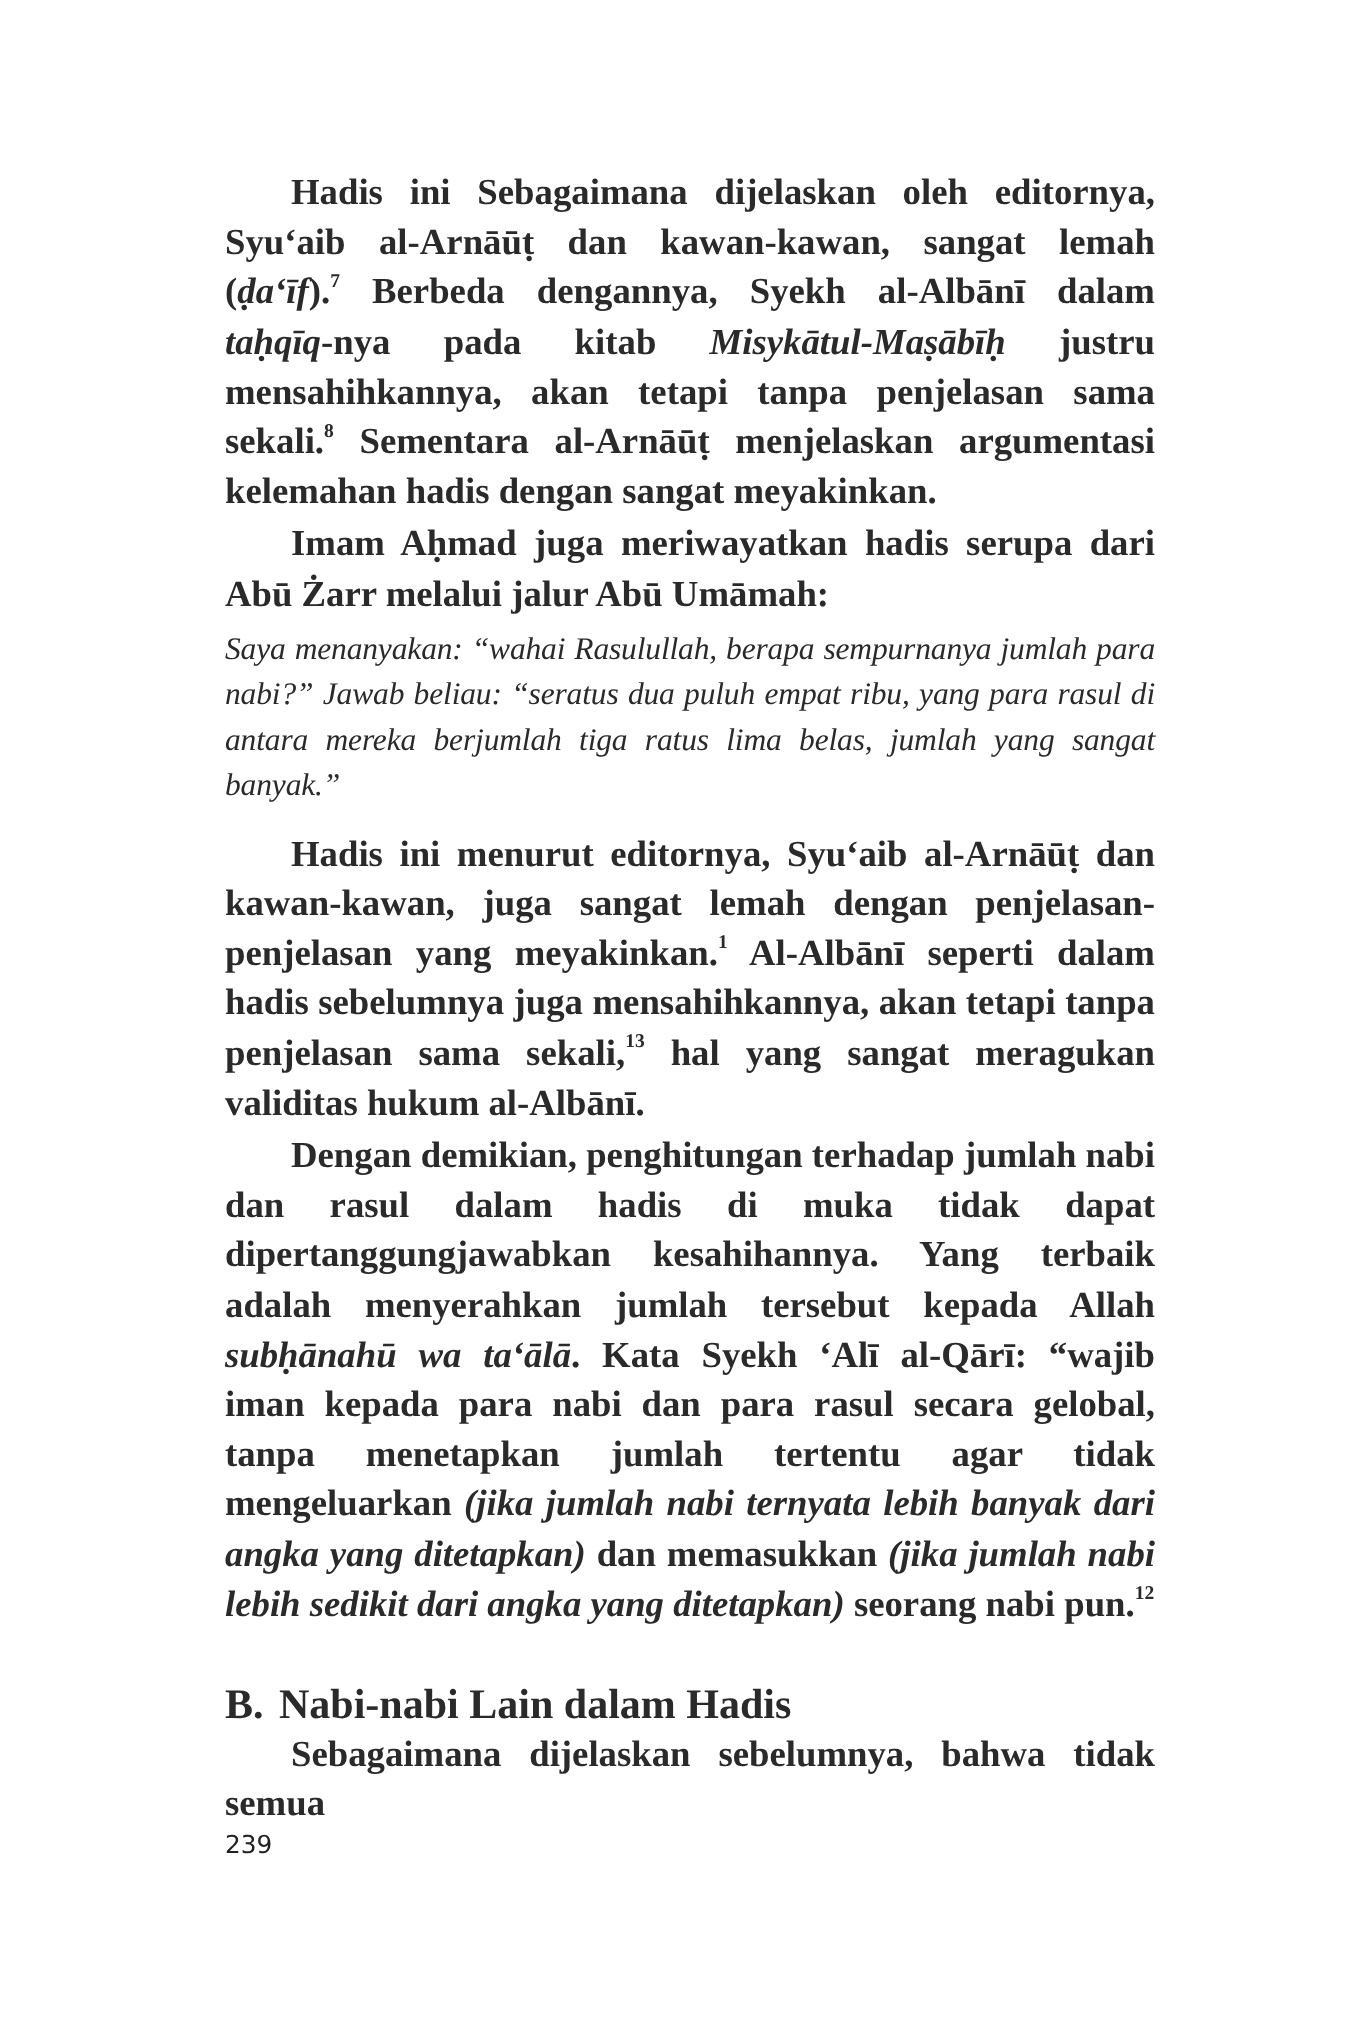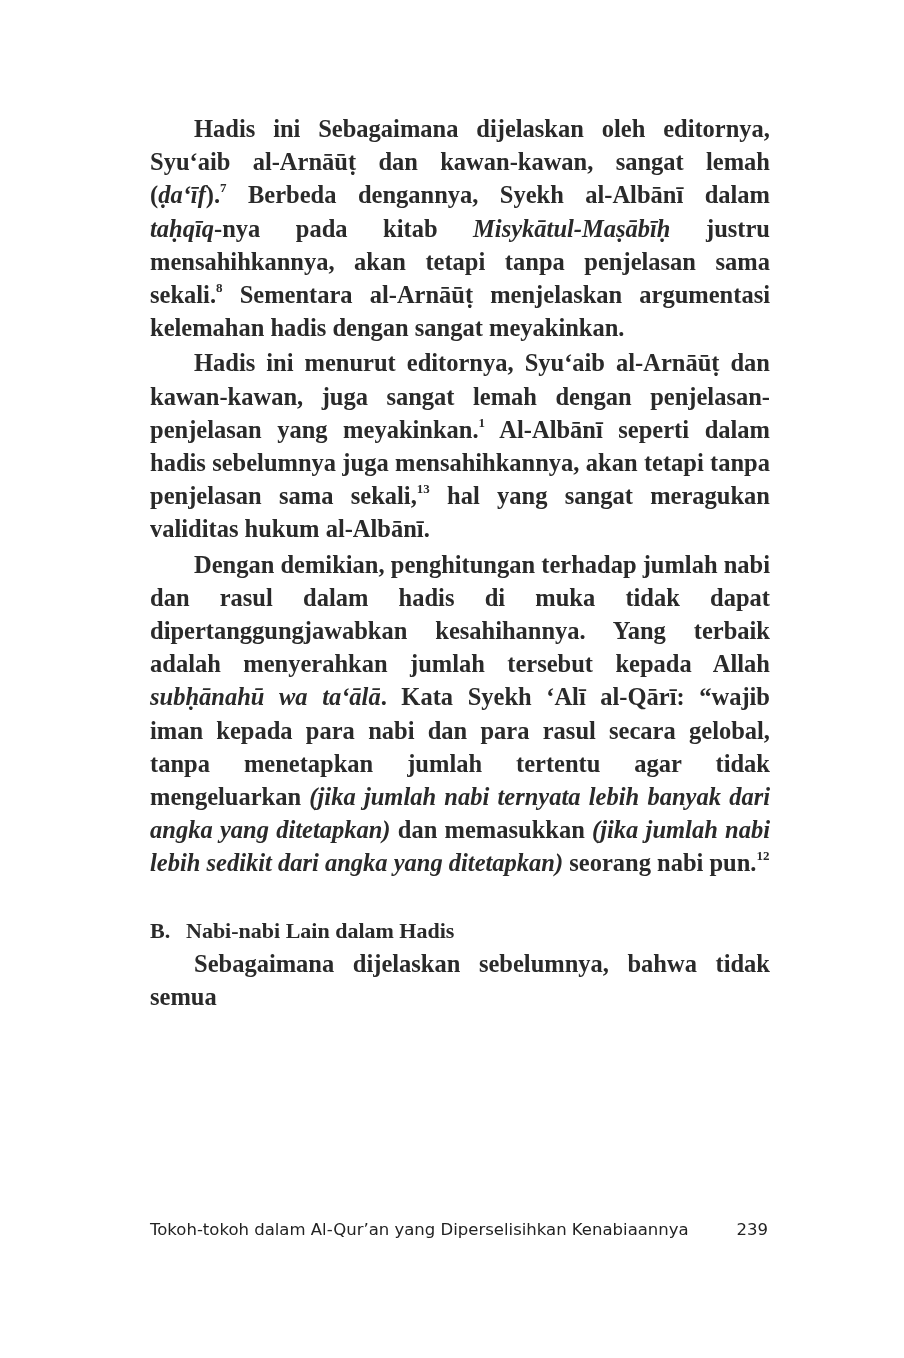--- a/index.html
+++ b/index.html
@@ -58,21 +58,21 @@
       font-style: italic;
       font-size: 21px;
       line-height: 30.5px;
       text-align: justify;
       margin: 4px 0 14px 0;
       color: #2a2a2a;
       letter-spacing: -0.1px;
     }
     .section-heading {
       font-weight: bold;
-      font-size: 22px;
+      font-size: 28px;
       line-height: 33px;
       margin: 34px 0 0 0;
     }
     .section-heading .letter {
       display: inline-block;
       width: 36px;
     }
     .footer {
       position: absolute;
       left: 150px;
@@ -84,28 +84,29 @@
       display: flex;
       justify-content: space-between;
       align-items: baseline;
     }
   </style>
 </head>
 <body>
 
 <div class="page">
   <p class="para"><span>Hadis ini Sebagaimana dijelaskan oleh editornya, Syu‘aib al-Arnāūṭ dan kawan-kawan, sangat lemah (</span><i>ḍa‘īf</i><span>).</span><sup>7</sup><span> Berbeda dengannya, Syekh al-Albānī dalam </span><i>taḥqīq</i><span>-nya pada kitab </span><i>Misykātul-Maṣābīḥ</i><span> justru mensahihkannya, akan tetapi tanpa penjelasan sama sekali.</span><sup>8</sup><span> Sementara al-Arnāūṭ menjelaskan argumentasi kelemahan hadis dengan sangat meyakinkan.</span></p>
+  <p class="para"><span>Imam Aḥmad juga meriwayatkan hadis serupa dari Abū Żarr melalui jalur Abū Umāmah:</span></p>
 
 
+  <p class="translation">Saya menanyakan: “wahai Rasulullah, berapa sempurnanya jumlah para nabi?” Jawab beliau: “seratus dua puluh empat ribu, yang para rasul di antara mereka berjumlah tiga ratus lima belas, jumlah yang sangat banyak.”</p>
 
   <p class="para"><span>Hadis ini menurut editornya, Syu‘aib al-Arnāūṭ dan kawan-kawan, juga sangat lemah dengan penjelasan-penjelasan yang meyakinkan.</span><sup>1</sup><span> Al-Albānī seperti dalam hadis sebelumnya juga mensahihkannya, akan tetapi tanpa penjelasan sama sekali,</span><sup>13</sup><span> hal yang sangat meragukan validitas hukum al-Albānī.</span></p>
   <p class="para"><span>Dengan demikian, penghitungan terhadap jumlah nabi dan rasul dalam hadis di muka tidak dapat dipertanggungjawabkan kesahihannya. Yang terbaik adalah menyerahkan jumlah tersebut kepada Allah </span><i>subḥānahū wa ta‘ālā</i><span>. Kata Syekh ‘Alī al-Qārī: “wajib iman kepada para nabi dan para rasul secara gelobal, tanpa menetapkan jumlah tertentu agar tidak mengeluarkan </span><i>(jika jumlah nabi ternyata lebih banyak dari angka yang ditetapkan)</i><span> dan memasukkan </span><i>(jika jumlah  nabi lebih sedikit dari angka yang ditetapkan)</i><span> seorang nabi pun.</span><sup>12</sup></p>
 
   <h2 class="section-heading">
     <span class="letter">B.</span><span>Nabi-nabi Lain dalam Hadis</span>
   </h2>
   <p class="para">Sebagaimana dijelaskan sebelumnya, bahwa tidak semua</p>
 </div>
 
 <div class="footer">
-  <span>Tokoh-tokoh dalam Al-Qur’an yang Diperselisihkan Kenabiaannya</span>
   <span>239</span>
 </div>
 
 </body></html>

